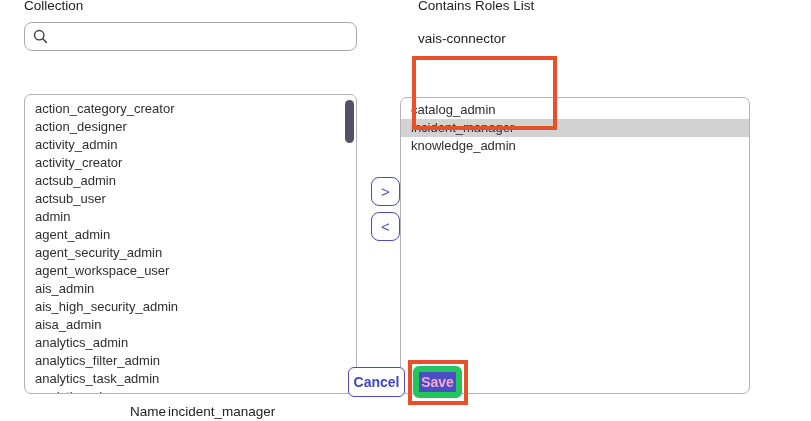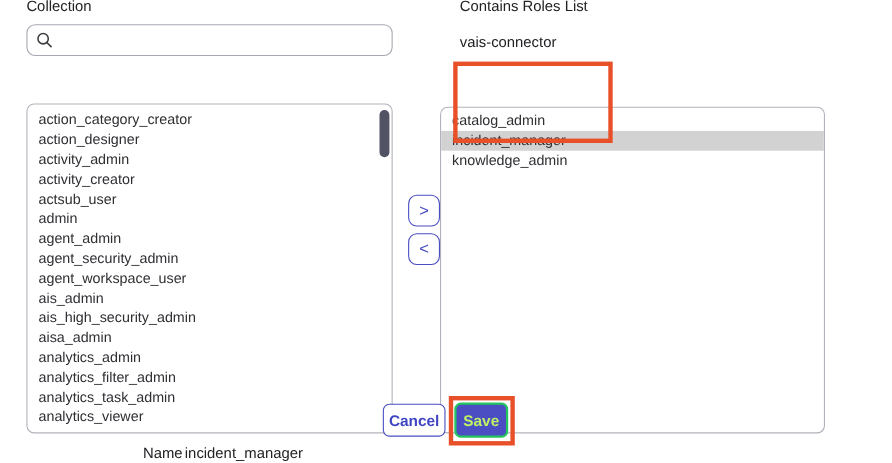--- a/index.html
+++ b/index.html
@@ -116,22 +116,22 @@
     left: 348px; top: 367px;
     width: 57px; height: 30px;
     background: #fff;
     border: 1.5px solid #4a4ec2;
     color: #4045c3;
   }
   .btn.save {
     left: 413px; top: 366px;
     width: 49px; height: 32px;
     background: #4a4ec2;
-    border: 2px solid #22c55e;
-    color: #bef264;
+    border: 6px solid #22c55e;
+    color: #f9a8d4;
   }
 
   
   .annotation {
     position: absolute;
     border: 4px solid #e8502a;
     background: transparent;
     pointer-events: none;
   }
   .annotation.roles { left: 412px; top: 56px; width: 145px; height: 74px; }
@@ -163,20 +163,21 @@
       </svg>
     </span>
     <input type="text" value="" placeholder="" style="">
   </div>
 
   <div class="listbox left">
     <div class="list-item">action_category_creator</div>
     <div class="list-item">action_designer</div>
     <div class="list-item">activity_admin</div>
     <div class="list-item">activity_creator</div>
+    <div class="list-item">actsub_admin</div>
     <div class="list-item">actsub_user</div>
     <div class="list-item">admin</div>
     <div class="list-item">agent_admin</div>
     <div class="list-item">agent_security_admin</div>
     <div class="list-item">agent_workspace_user</div>
     <div class="list-item">ais_admin</div>
     <div class="list-item">ais_high_security_admin</div>
     <div class="list-item">aisa_admin</div>
     <div class="list-item">analytics_admin</div>
     <div class="list-item">analytics_filter_admin</div>

